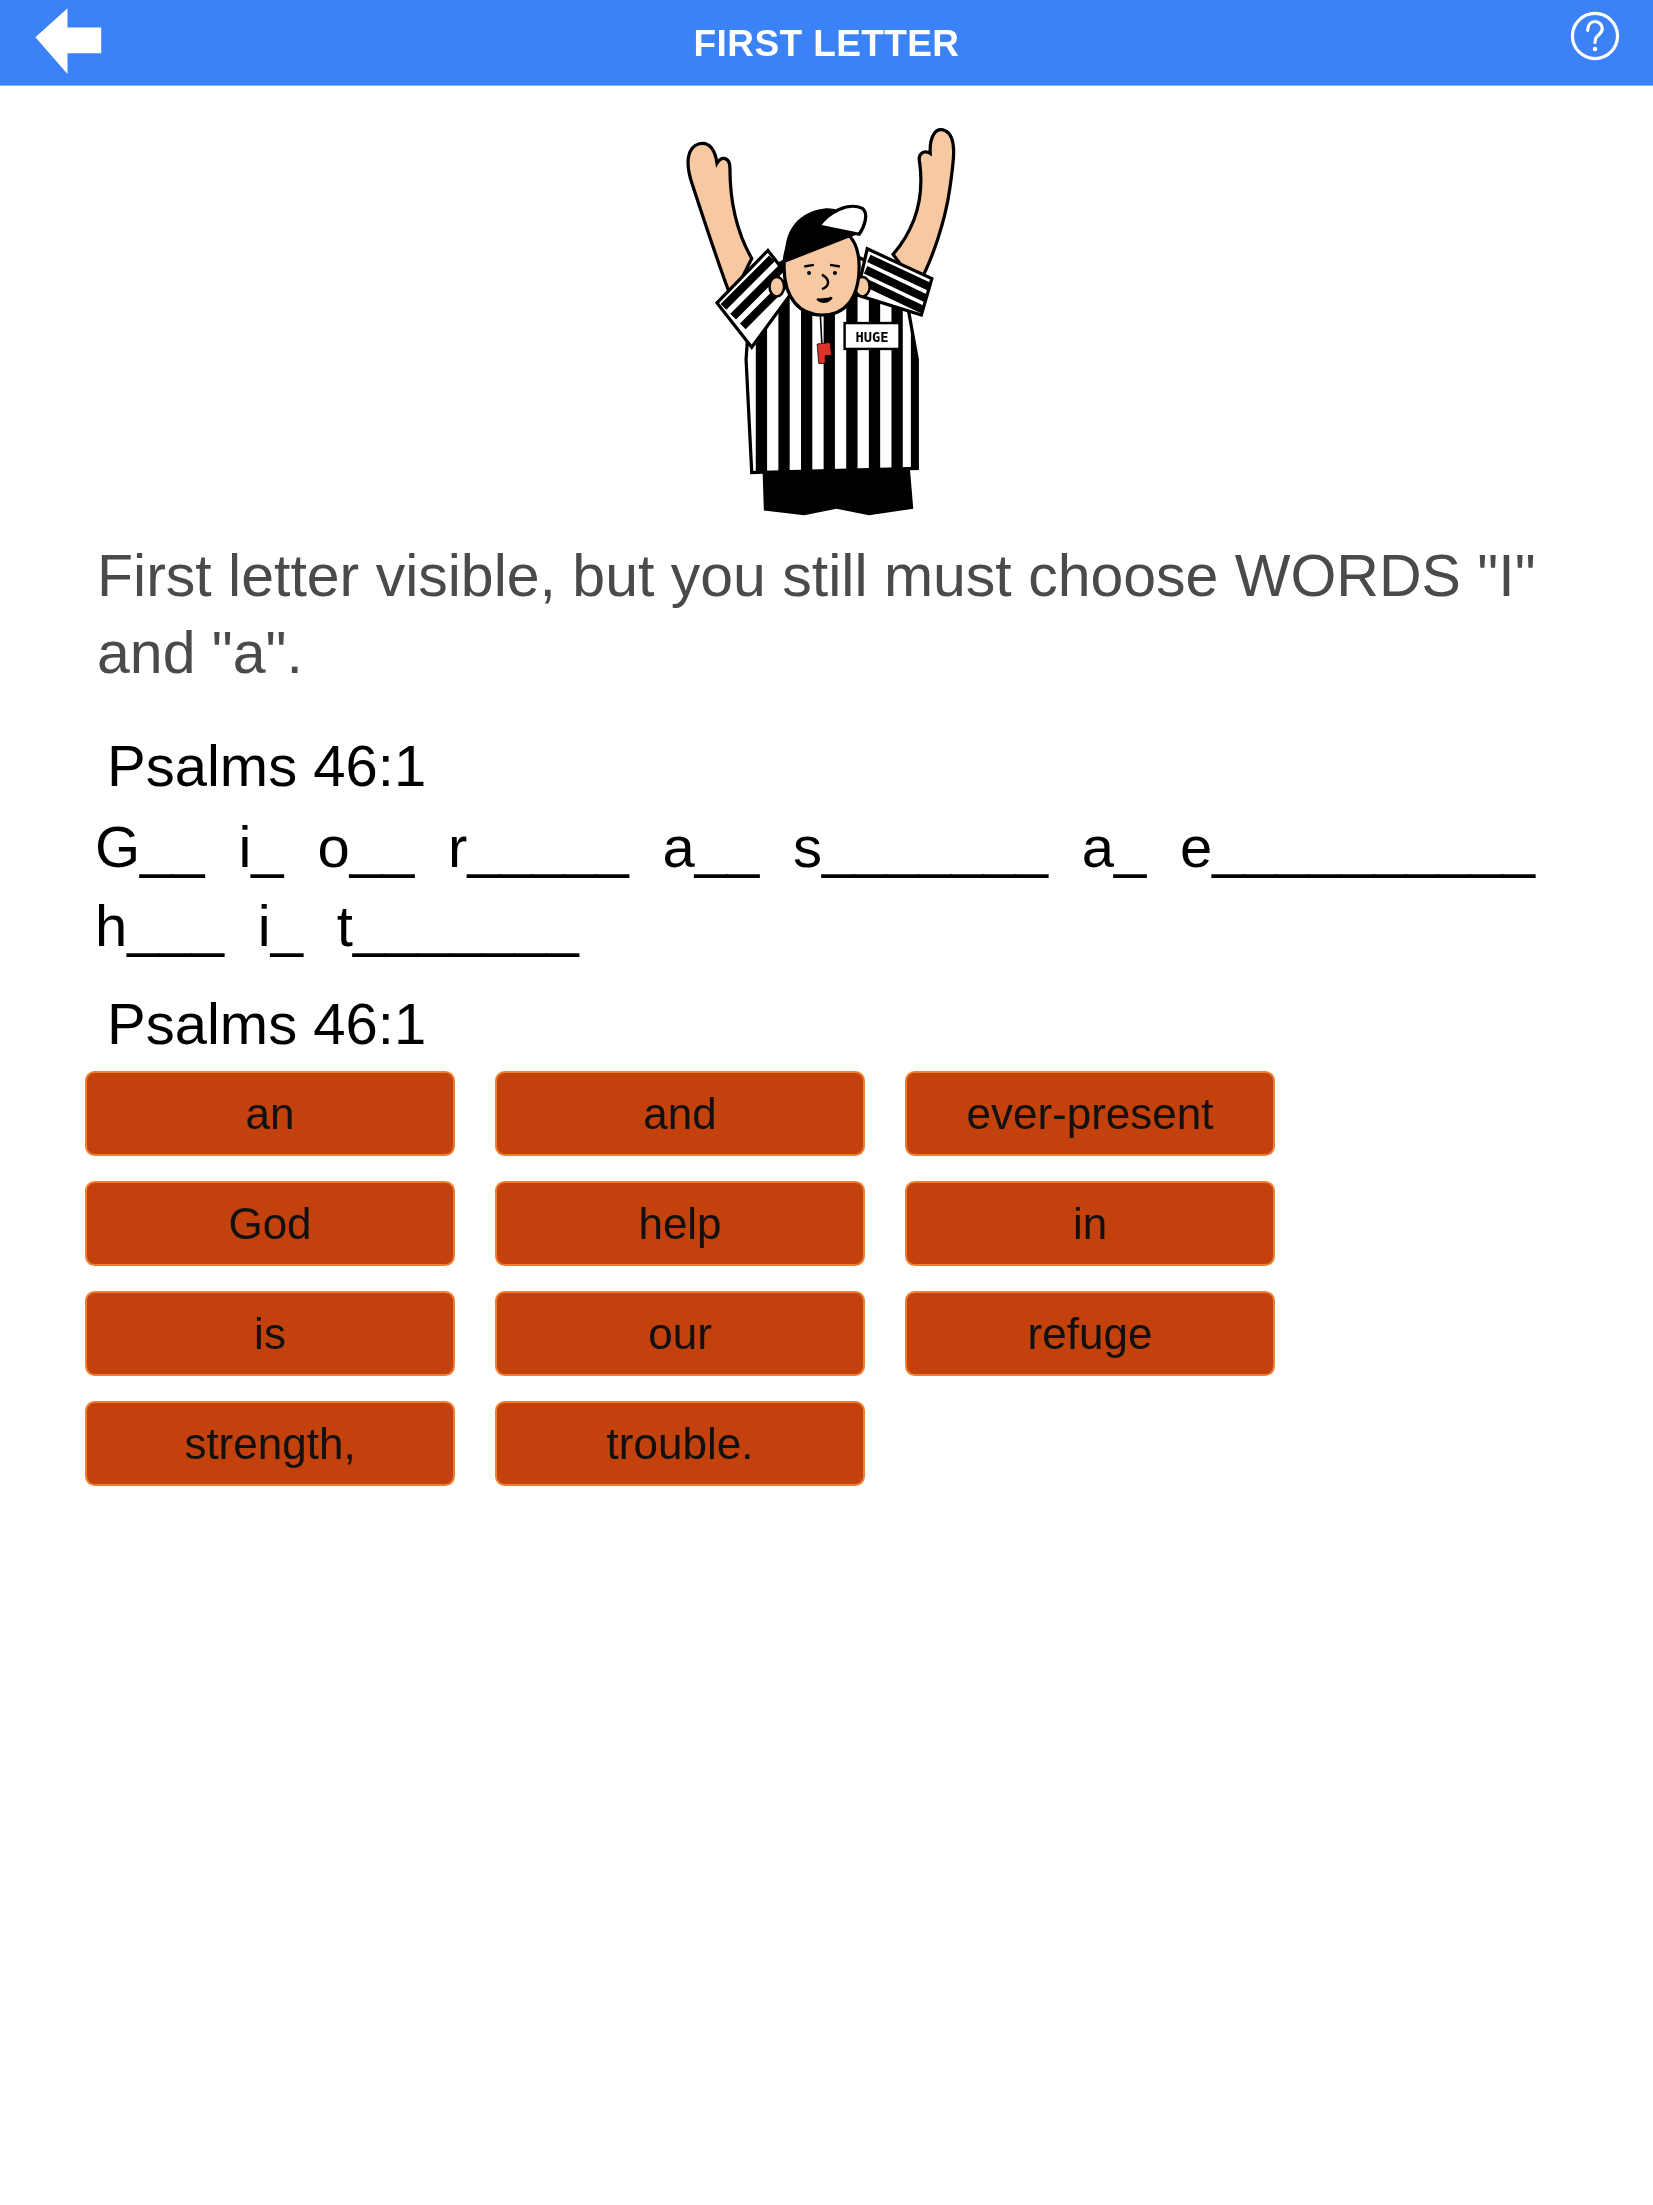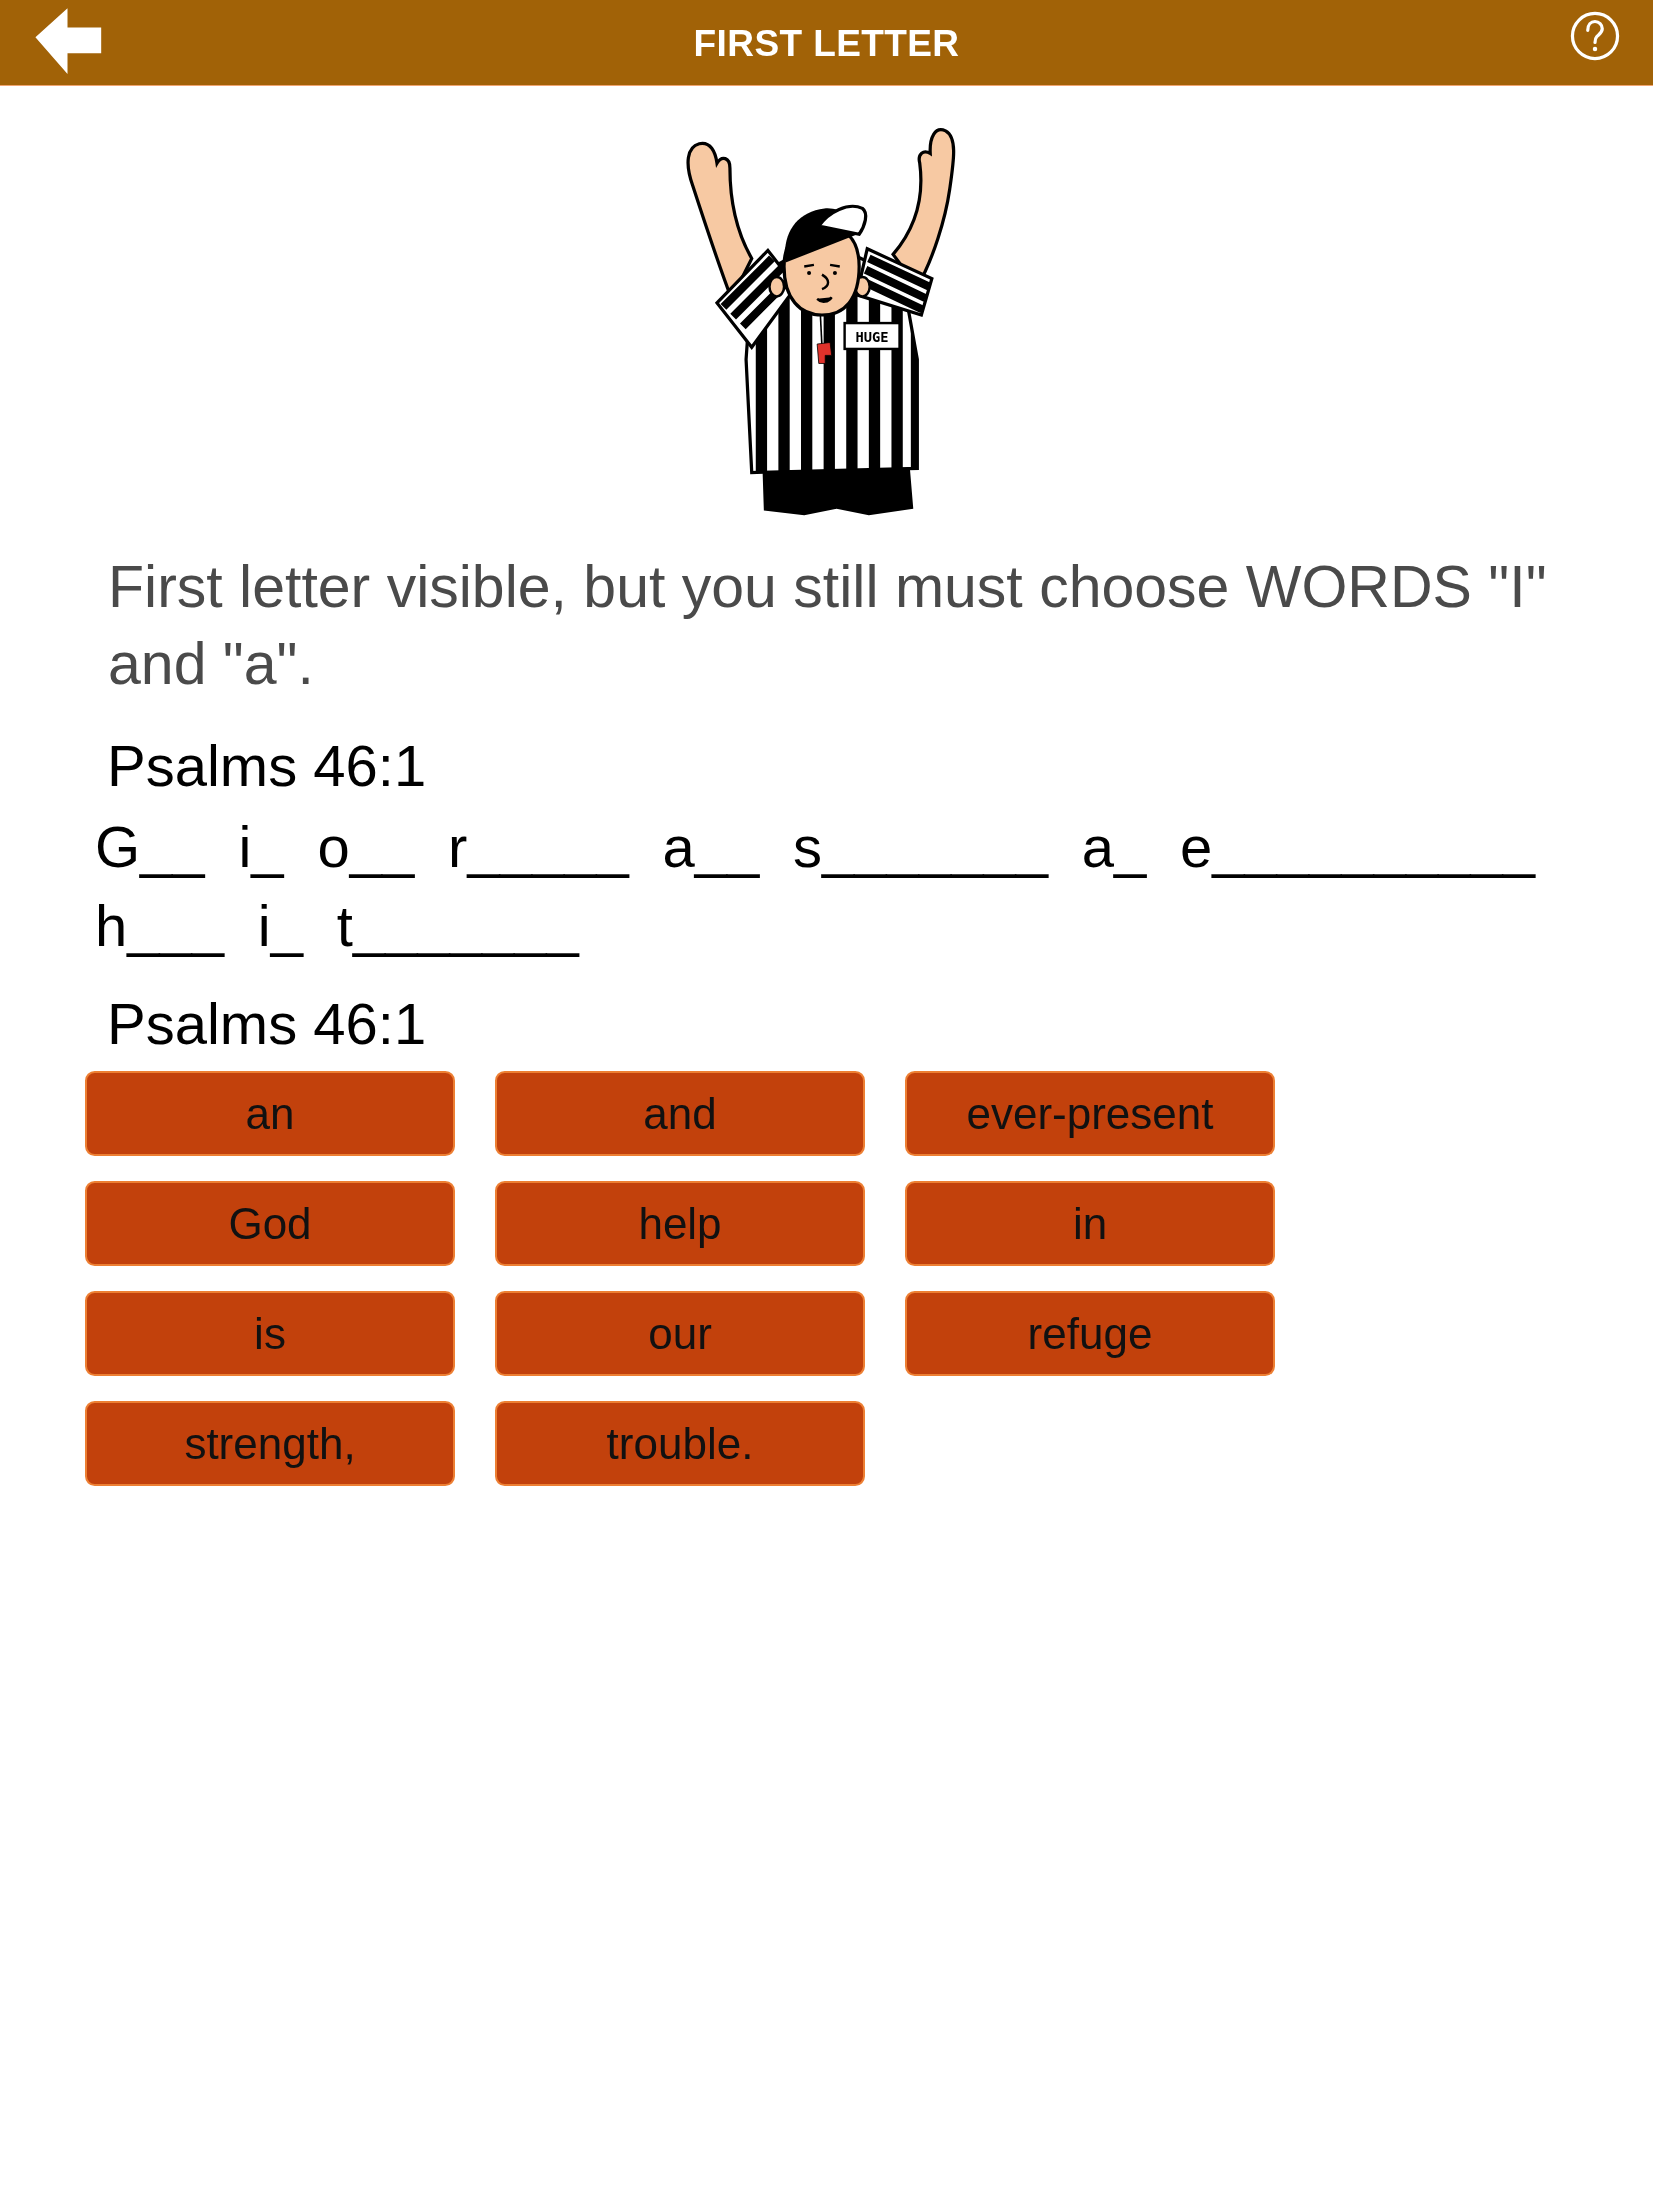--- a/index.html
+++ b/index.html
@@ -12,21 +12,21 @@
     height: 2205px;
     position: relative;
     overflow: hidden;
     font-family: "Liberation Sans", "DejaVu Sans", sans-serif;
   }
   .header {
     position: absolute;
     left: 0; top: 0;
     width: 1653px;
     height: 85px;
-    background: #a16207;
+    background: #3b82f6;
     border-bottom: 1.6px solid #F2A46E;
   }
   .back-button {
     position: absolute;
     left: 29px; top: 4.8px;
     width: 77px; height: 74px;
     cursor: pointer;
   }
   .back-button svg { display: block; }
   .header-title {
@@ -54,21 +54,21 @@
     width: 315px; height: 404px;
   }
 
   .instruction {
     position: absolute;
     left: 97px; top: 538px;
     width: 1453px;
     color: #4a4a4a;
     font-size: 59px;
     line-height: 77px;
-    margin: 11px;
+    margin: 0;
   }
 
   .ref-label {
     position: absolute;
     left: 95px;
     color: #000000;
     font-size: 58px;
     line-height: 65px;
     margin: 12px;
   }

